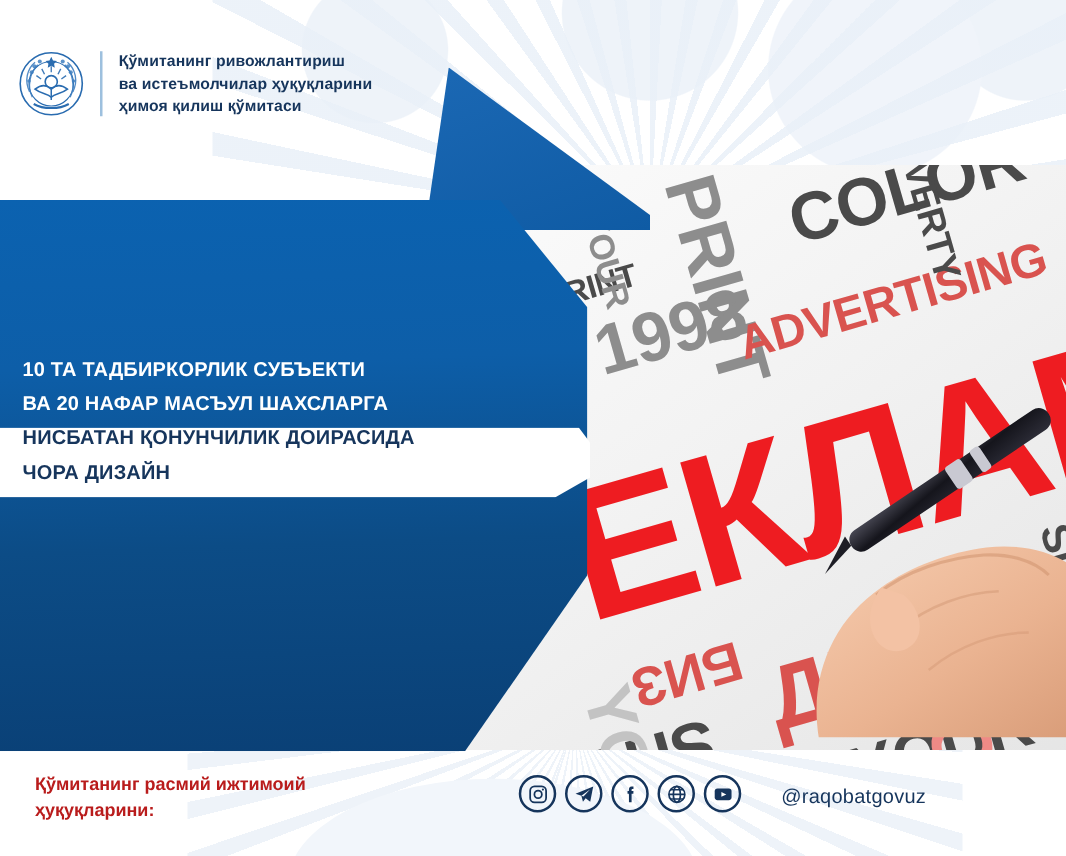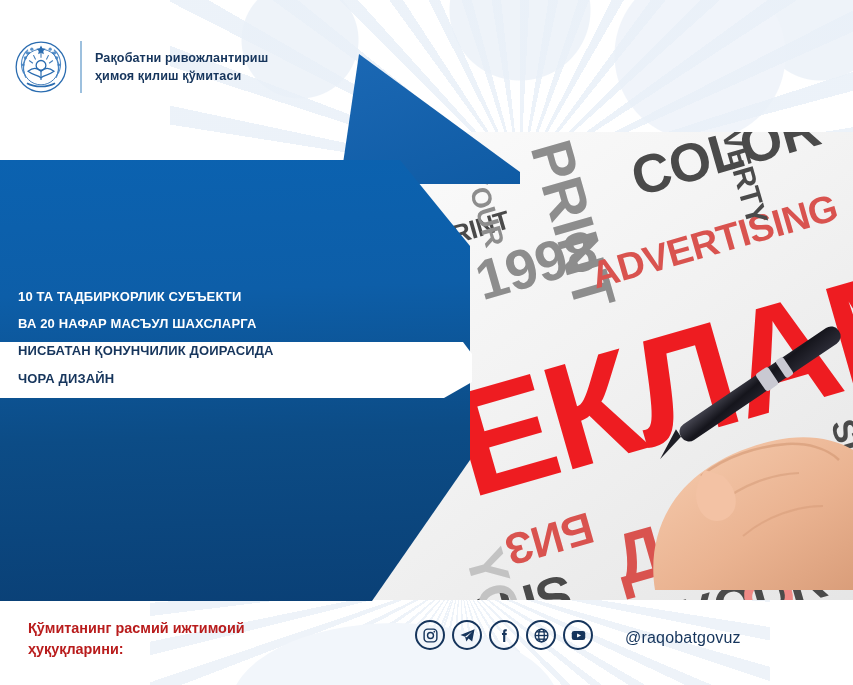--- a/index.html
+++ b/index.html
@@ -126,21 +126,21 @@
     width:472px; height:56px;
     background:#ffffff;
     clip-path:polygon(0 0, 463px 0, 472px 12px, 472px 40px, 444px 56px, 0 56px);
   }
 
   
   .headline {
     position:absolute;
     left:18px; top:283px;
     width:440px;
-    font-size:13px;
+    font-size:16px;
     font-weight:bold;
     line-height:27.2px;
     letter-spacing:.15px;
   }
   .headline .ln { display:block; white-space:nowrap; }
   .ln.on-blue  { color:#ffffff; }
   .ln.on-white { color:#16355c; }
 
   
   .brand {
@@ -319,21 +319,22 @@
       <path d="M50 58 L50 74" stroke="#2a6cb0" stroke-width="2.2"></path>
 
       <path d="M50 10 l2.6 5.4 5.9.8 -4.3 4.1 1 5.9 -5.2-2.8 -5.2 2.8 1-5.9 -4.3-4.1 5.9-.8 Z" fill="#2a6cb0"></path>
 
       <path d="M24 80 C38 88 62 88 76 80" fill="none" stroke="#2a6cb0" stroke-width="3"></path>
     </svg>
 
     <div class="brand-divider"></div>
 
     <div class="brand-text">
-      <span>Рақобатни ривожлантириш</span>
+      <span>Қўмитанинг ривожлантириш</span>
+      <span>ва истеъмолчилар ҳуқуқларини</span>
       <span>ҳимоя қилиш қўмитаси</span>
     </div>
   </div>
 
   <div class="footer">
 
     <div class="footer-label">
       <span>Қўмитанинг расмий ижтимоий</span>
       <span>ҳуқуқларини:</span>
     </div>

